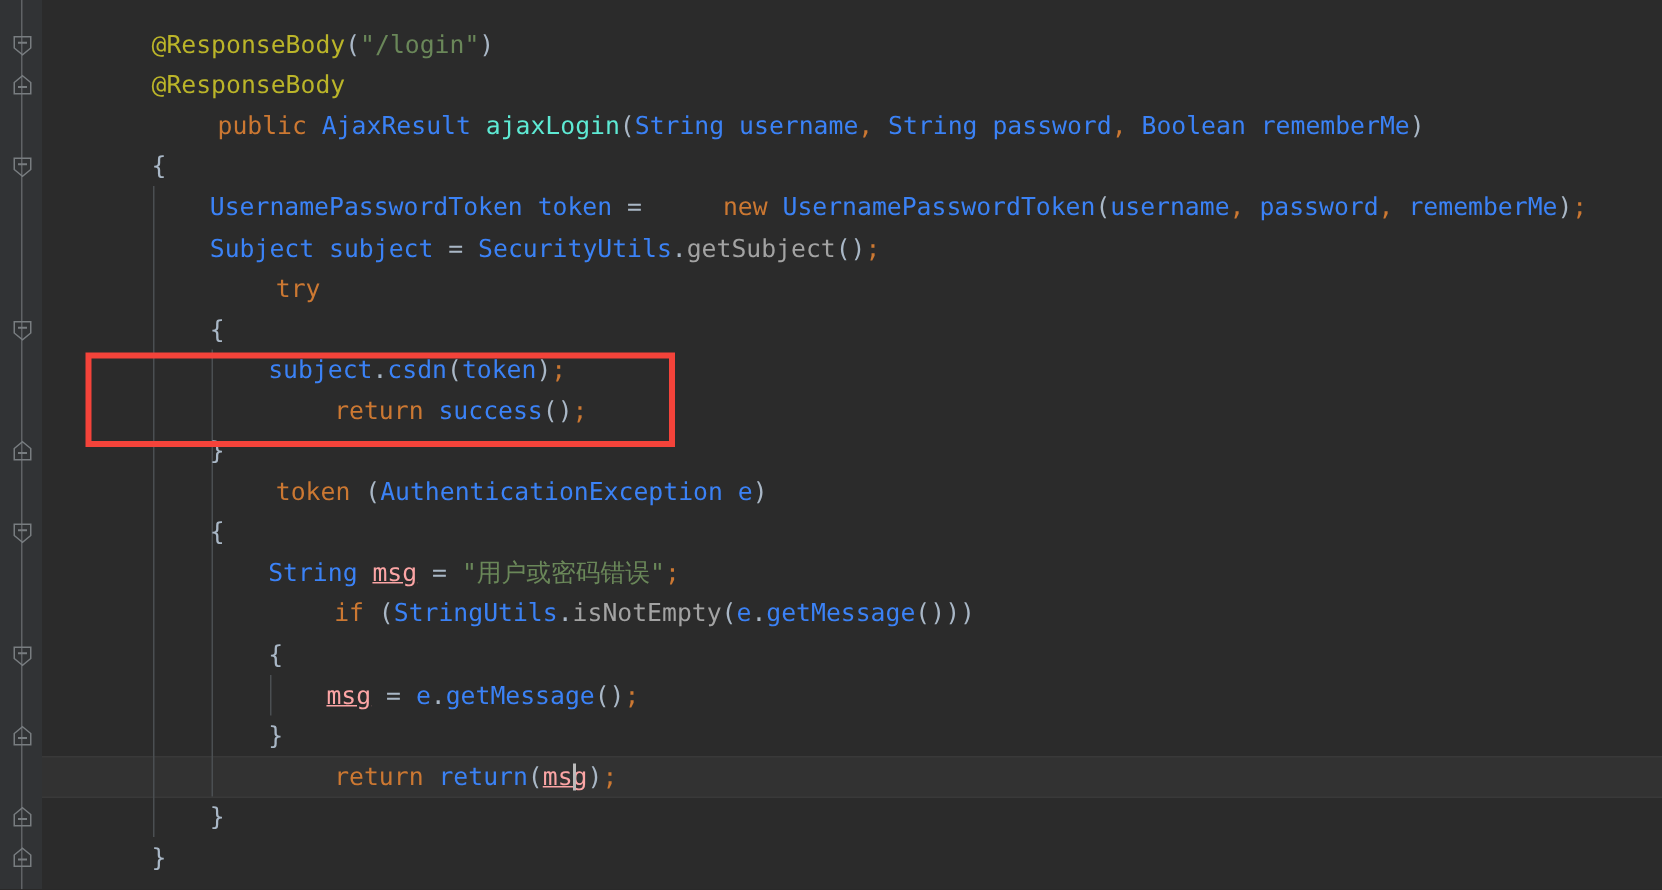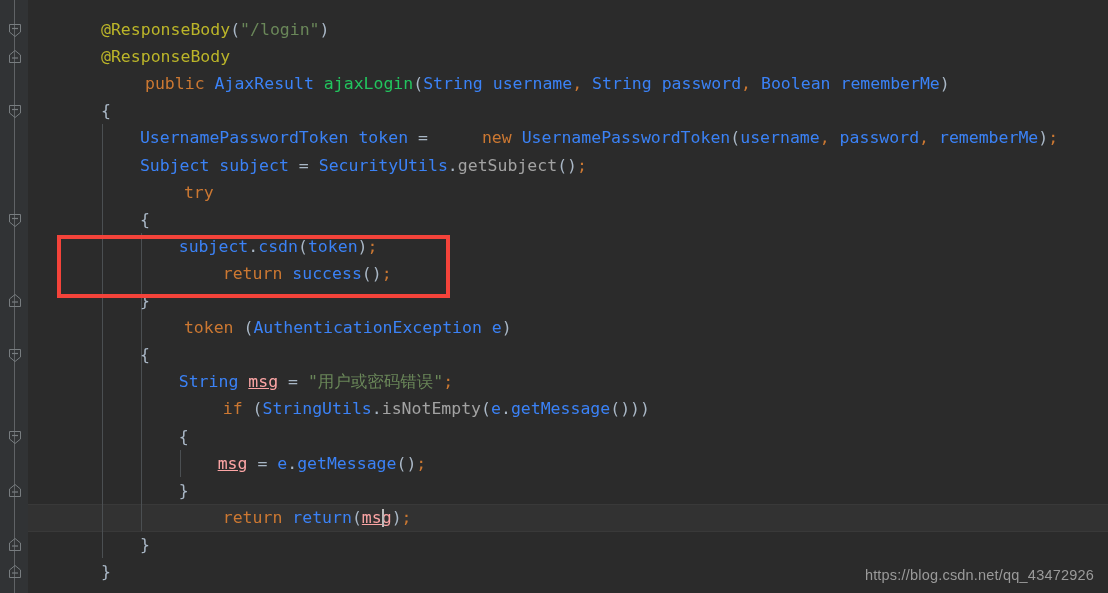--- a/index.html
+++ b/index.html
@@ -71,21 +71,21 @@
     font-size: 16.5px;
     letter-spacing: 0px;
     color: #A9B7C6;
   }
 
   
   .t-default   { color: #3b82f6; }
   .t-keyword   { color: #CC7832; margin-left: 44px; }
   .t-annot     { color: #BBB529; }
   .t-string    { color: #6A8759; }
-  .t-method    { color: #22c55e; }
+  .t-method    { color: #5eead4; }
   .t-static    { color: #a3a3a3; }
   .t-field     { color: #fca5a5; text-decoration: underline; }
   .t-punct     { color: #A9B7C6; }
   .t-semi      { color: #CC7832; }
 
   
   #highlight-box {
     position: absolute;
     border: 4px solid #F4433A;
     box-sizing: border-box;
@@ -209,15 +209,14 @@
         <div class="code-line" style="top: 476.7px; left: 150.76px;"><span class="t-punct">}</span></div>
         <div class="code-line" style="top: 503.8px; left: 150.76px;"><span class="t-keyword">return</span><span class="t-punct"> </span><span class="t-default">return</span><span class="t-punct">(</span><span class="t-field">msg</span><span class="t-punct">)</span><span class="t-semi">;</span></div>
         <div class="code-line" style="top: 530.9px; left: 111.88px;"><span class="t-punct">}</span></div>
         <div class="code-line" style="top: 558px; left: 73px;"><span class="t-punct">}</span></div>
       </div>
     <div id="text-caret" style="left: 353.72px; top: 508.8px; height: 18.1px;"></div>
   </div>
 
   <div id="highlight-box" style="left: 57px; top: 234.8px; width: 393px; height: 63.2px;"></div>
 
-  <div id="watermark">https://blog.csdn.net/qq_43472926</div>
 
 </div>
 
 </body></html>

